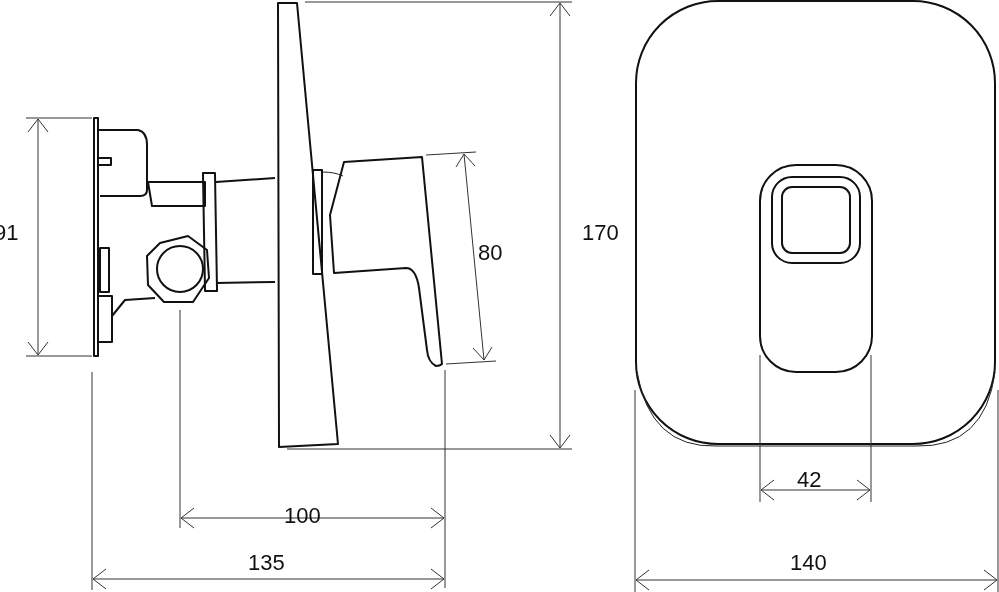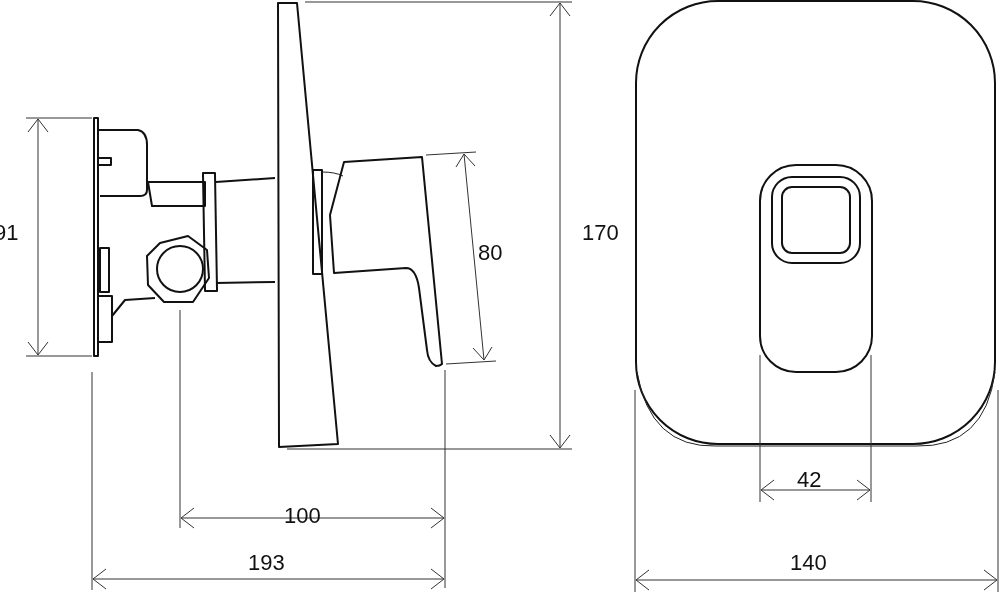--- a/index.html
+++ b/index.html
@@ -96,15 +96,15 @@
     <line class="dim" x1="998" y1="390" x2="998" y2="592"></line>
     <line class="dim" x1="636" y1="580" x2="997" y2="580"></line>
     <path class="dim" d="M649 570 L636 580 L649 590 M984 570 L997 580 L984 590"></path>
   </g>
 </svg>
 
 <span class="lbl" style="left:-6px; top:222px;">91</span>
 <span class="lbl" style="left:478px; top:242px;">80</span>
 <span class="lbl" style="left:566px; top:222px;margin-left:16px;">170</span>
 <span class="lbl" style="left:284px; top:490px;margin-top:15px;">100</span>
-<span class="lbl" style="left:248px; top:552px;">193</span>
+<span class="lbl" style="left:248px; top:552px;">135</span>
 <span class="lbl" style="left:797px; top:463px;margin-top:6px;">42</span>
 <span class="lbl" style="left:790px; top:552px;">140</span>
 
 </body></html>

